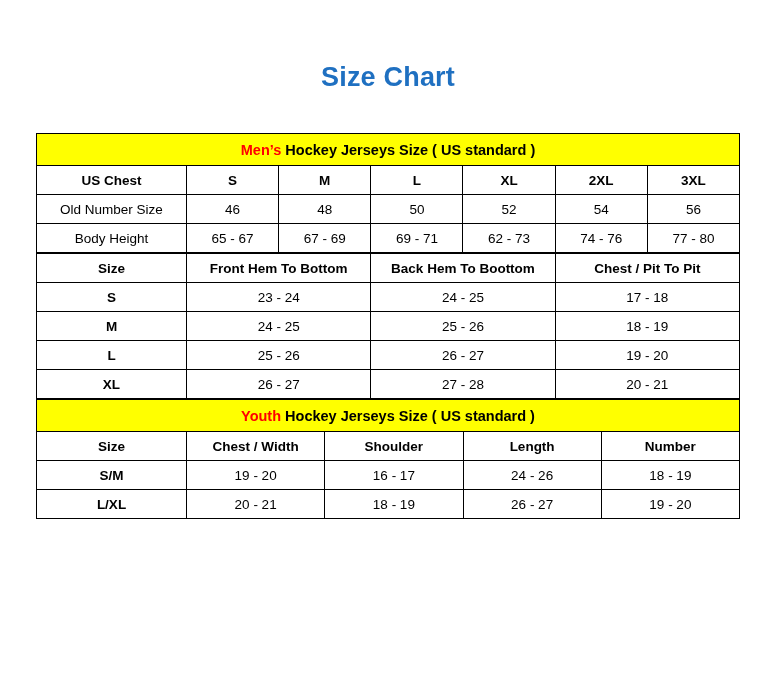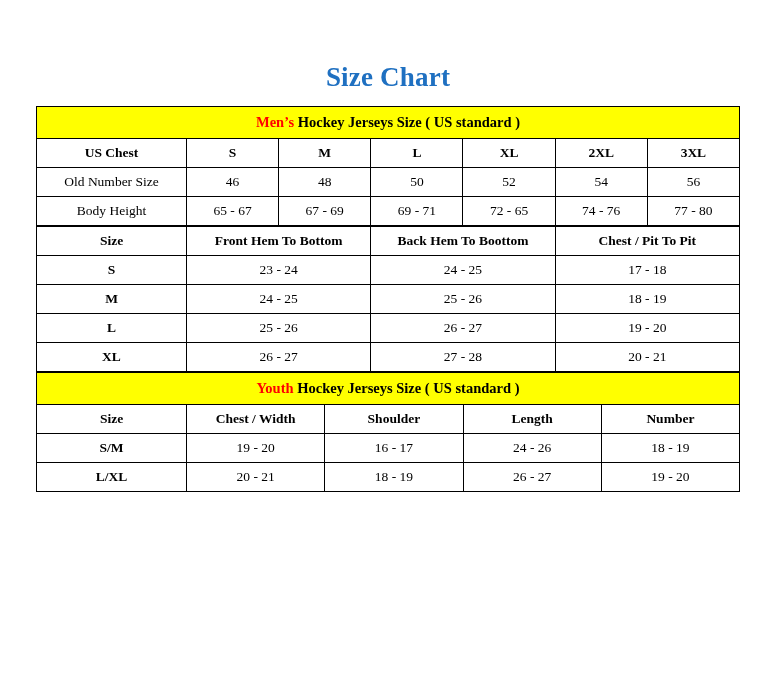--- a/index.html
+++ b/index.html
@@ -12,32 +12,31 @@
     background: #ffffff;
     font-family: "Liberation Sans", sans-serif;
     color: #000000;
     overflow: hidden;
   }
   .page {
     width: 776px;
     height: 692px;
     position: relative;
     box-sizing: border-box;
-    font-family: Liberation Serif, serif;
   }
   .title {
     text-align: center;
     color: #1f70c1;
     font-size: 27px;
     font-weight: bold;
     padding-top: 62px;
     letter-spacing: 0.2px;
   }
   .tables-wrap {
-    margin: 13px 36px 0 36px;
+    margin: 40px 36px 0 36px;
     border-radius: 17px;
   }
   table {
     border-collapse: collapse;
     width: 100%;
     table-layout: fixed;
   }
   td, th {
     border: 1px solid #000000;
     font-size: 13.5px;
@@ -113,21 +112,21 @@
           <td>50</td>
           <td>52</td>
           <td>54</td>
           <td>56</td>
         </tr>
         <tr>
           <td class="rowlabel">Body Height</td>
           <td>65 - 67</td>
           <td>67 - 69</td>
           <td>69 - 71</td>
-          <td>72 - 65</td>
+          <td>62 - 73</td>
           <td>74 - 76</td>
           <td>77 - 80</td>
         </tr>
       </tbody>
     </table>
 
     <table class="women">
       <colgroup>
         <col class="c0">
           <col>

